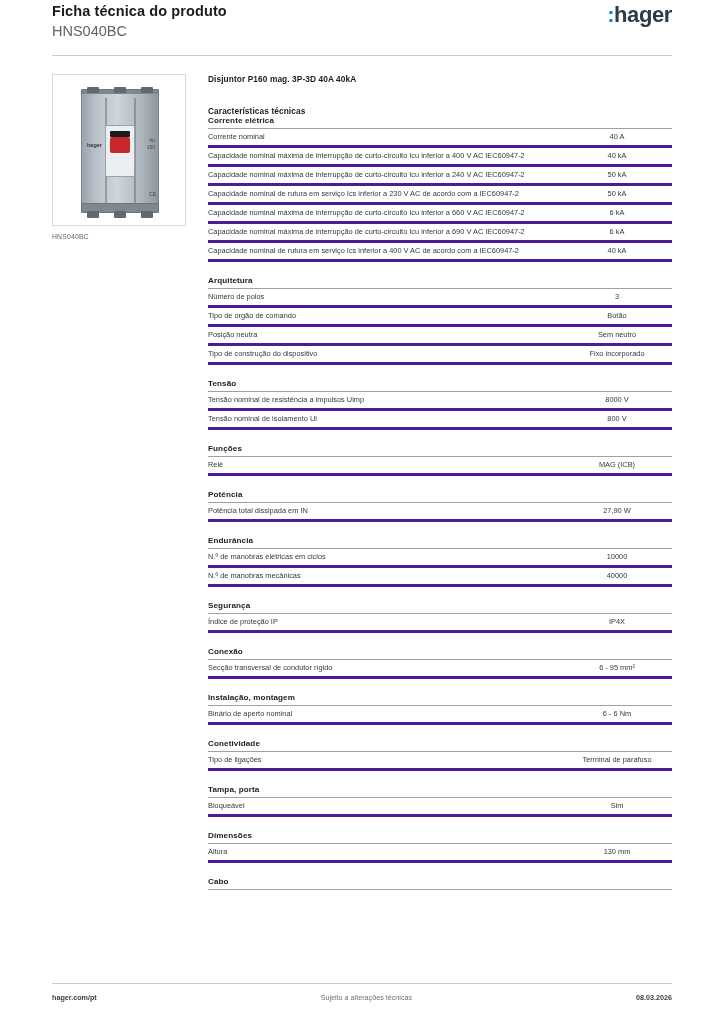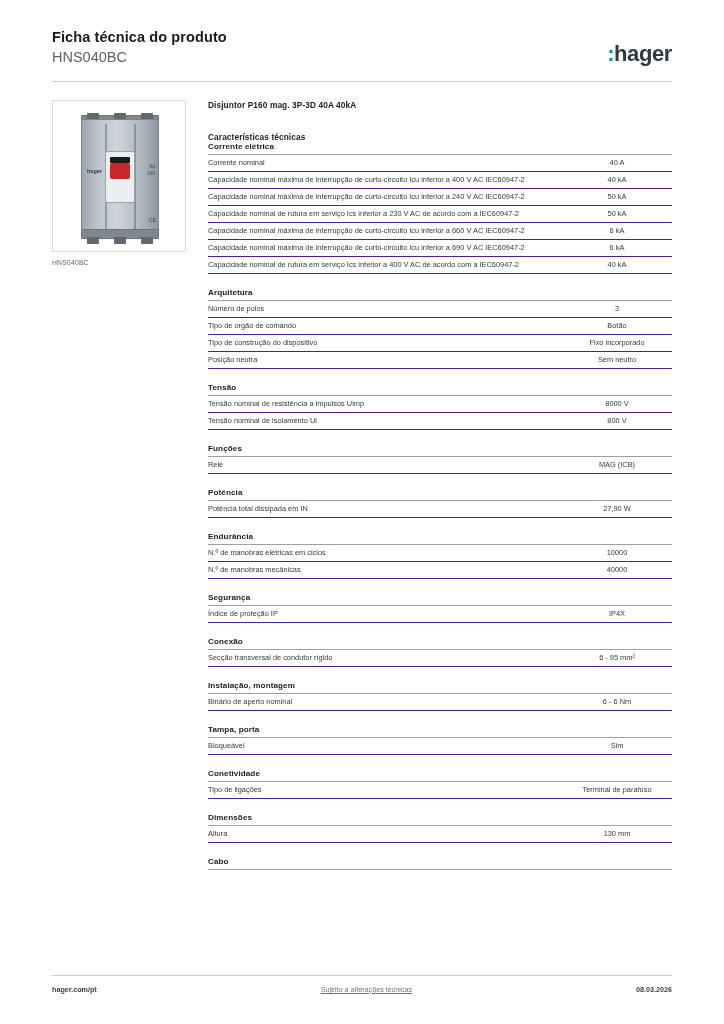--- a/index.html
+++ b/index.html
@@ -20,23 +20,22 @@
   .page {
     width: 724px;
     height: 1024px;
     position: relative;
     padding: 0 52px;
   }
 
   
   .header {
     display: flex;
-    align-items: flex-end;
+    align-items: flex-start;
     justify-content: space-between;
-    padding-top: 26px;
     padding-bottom: 14px;
     border-bottom: 1px solid #c8ccd0;
   }
   .header-titles { padding-top: 2px; }
   .doc-title {
     font-size: 14.5px;
     font-weight: bold;
     letter-spacing: 0.1px;
     color: #1c1c1c;
     line-height: 1.35;
@@ -196,47 +195,47 @@
     color: #1c1c1c;
     padding-bottom: 3px;
     border-bottom: 1px solid #9aa1a7;
     letter-spacing: 0.1px;
   }
   table.spec {
     width: 100%;
     border-collapse: collapse;
     table-layout: fixed;
   }
-  table.spec tr { border-bottom: 1px solid #4c1d95; }
+  table.spec tr { border-bottom: 3px solid #4c1d95; }
   table.spec td {
     font-size: 7.4px;
     color: #32383d;
     padding: 3px 0 3px 0;
     vertical-align: top;
     line-height: 1.35;
   }
   td.k { text-align: left; padding-right: 14px; }
   td.v { text-align: center; width: 110px; white-space: nowrap; }
 
   
   .footer {
     position: absolute;
     left: 52px;
     right: 52px;
-    bottom: 30px;
+    bottom: 22px;
     border-top: 1px solid #c8ccd0;
     padding-top: 9px;
     display: flex;
     align-items: center;
     justify-content: space-between;
     font-size: 7.2px;
     color: #3b4146;
   }
   .footer .f-left { font-weight: bold; }
-  .footer .f-mid { color: #6b7378; text-decoration: underline; }
+  .footer .f-mid { color: #6b7378; }
   .footer .f-right { font-weight: bold; }
 </style>
 </head>
 <body>
 
 <div class="page">
 
   <div class="header">
     <div class="header-titles">
       <div class="doc-title">Ficha técnica do produto</div>
@@ -322,27 +321,27 @@
               <tbody>
                 <tr>
                   <td class="k">Número de polos</td>
                   <td class="v">3</td>
                 </tr>
                 <tr>
                   <td class="k">Tipo de orgão de comando</td>
                   <td class="v">Botão</td>
                 </tr>
                 <tr>
+                  <td class="k">Posição neutra</td>
+                  <td class="v">Sem neutro</td>
+                </tr>
+                <tr>
                   <td class="k">Tipo de construção do dispositivo</td>
                   <td class="v">Fixo incorporado</td>
                 </tr>
-                <tr>
-                  <td class="k">Posição neutra</td>
-                  <td class="v">Sem neutro</td>
-                </tr>
               </tbody>
             </table>
           </div>
           <div class="group">
             <div class="group-title">Tensão</div>
             <table class="spec">
               <tbody>
                 <tr>
                   <td class="k">Tensão nominal de resistência a impulsos Uimp</td>
                   <td class="v">8000 V</td>
@@ -418,37 +417,37 @@
             <table class="spec">
               <tbody>
                 <tr>
                   <td class="k">Binário de aperto nominal</td>
                   <td class="v">6 - 6 Nm</td>
                 </tr>
               </tbody>
             </table>
           </div>
           <div class="group">
+            <div class="group-title">Conetividade</div>
+            <table class="spec">
+              <tbody>
+                <tr>
+                  <td class="k">Tipo de ligações</td>
+                  <td class="v">Terminal de parafuso</td>
+                </tr>
+              </tbody>
+            </table>
+          </div>
+          <div class="group">
             <div class="group-title">Tampa, porta</div>
             <table class="spec">
               <tbody>
                 <tr>
                   <td class="k">Bloqueável</td>
                   <td class="v">Sim</td>
-                </tr>
-              </tbody>
-            </table>
-          </div>
-          <div class="group">
-            <div class="group-title">Conetividade</div>
-            <table class="spec">
-              <tbody>
-                <tr>
-                  <td class="k">Tipo de ligações</td>
-                  <td class="v">Terminal de parafuso</td>
                 </tr>
               </tbody>
             </table>
           </div>
           <div class="group">
             <div class="group-title">Dimensões</div>
             <table class="spec">
               <tbody>
                 <tr>
                   <td class="k">Altura</td>

